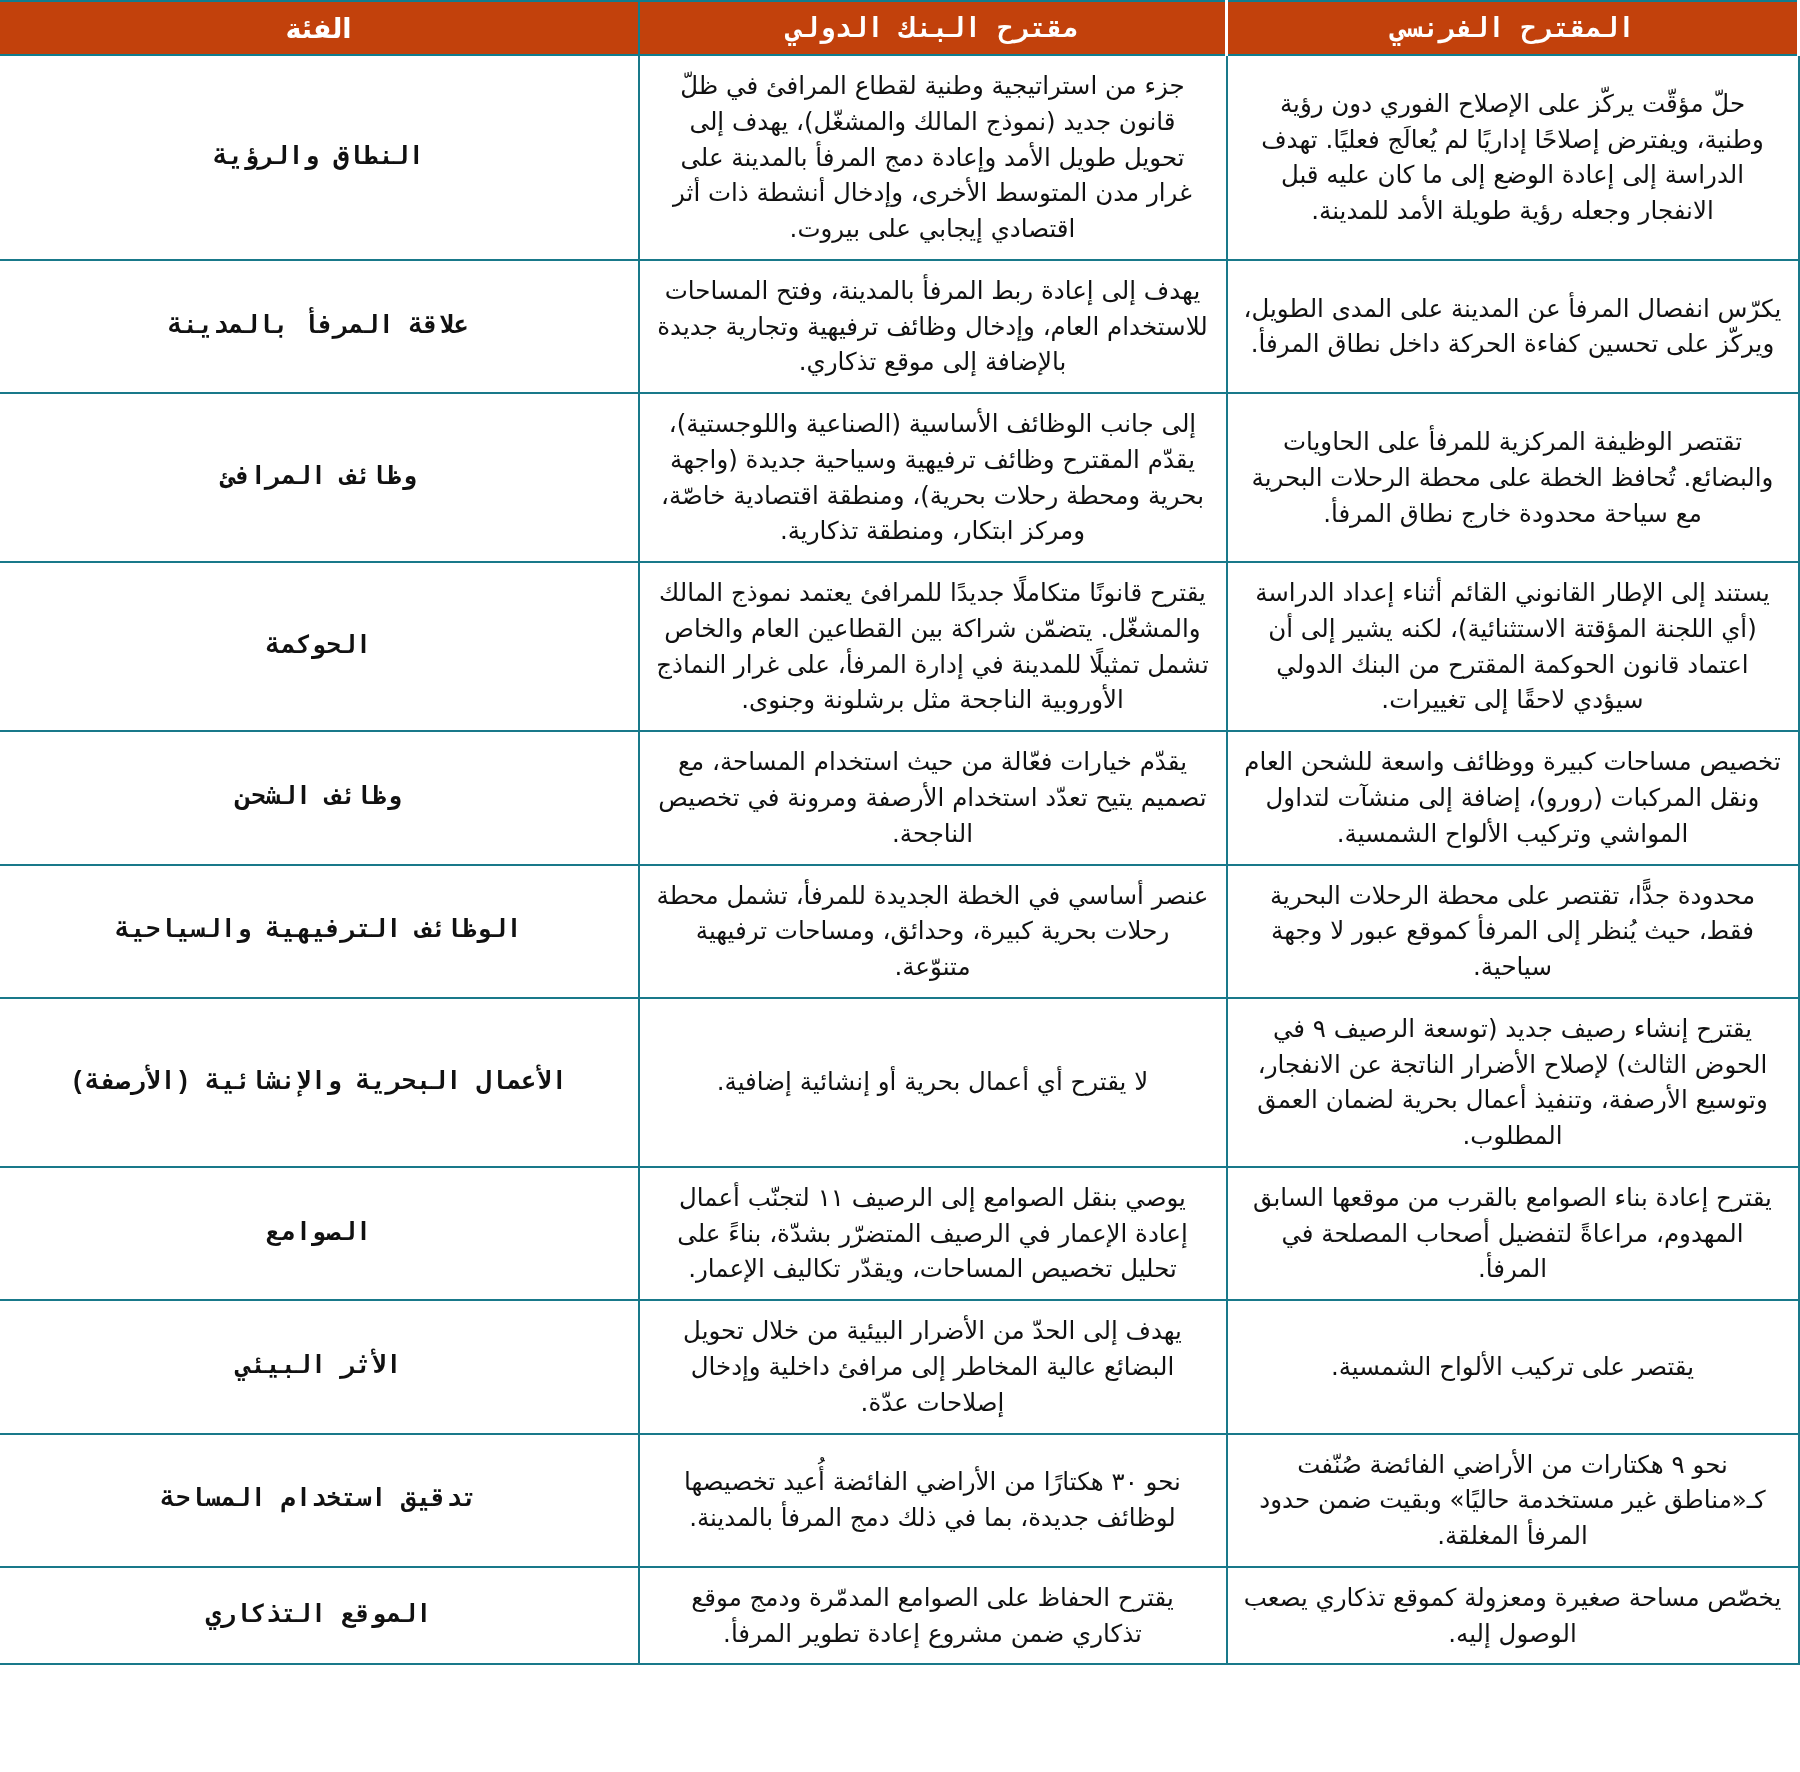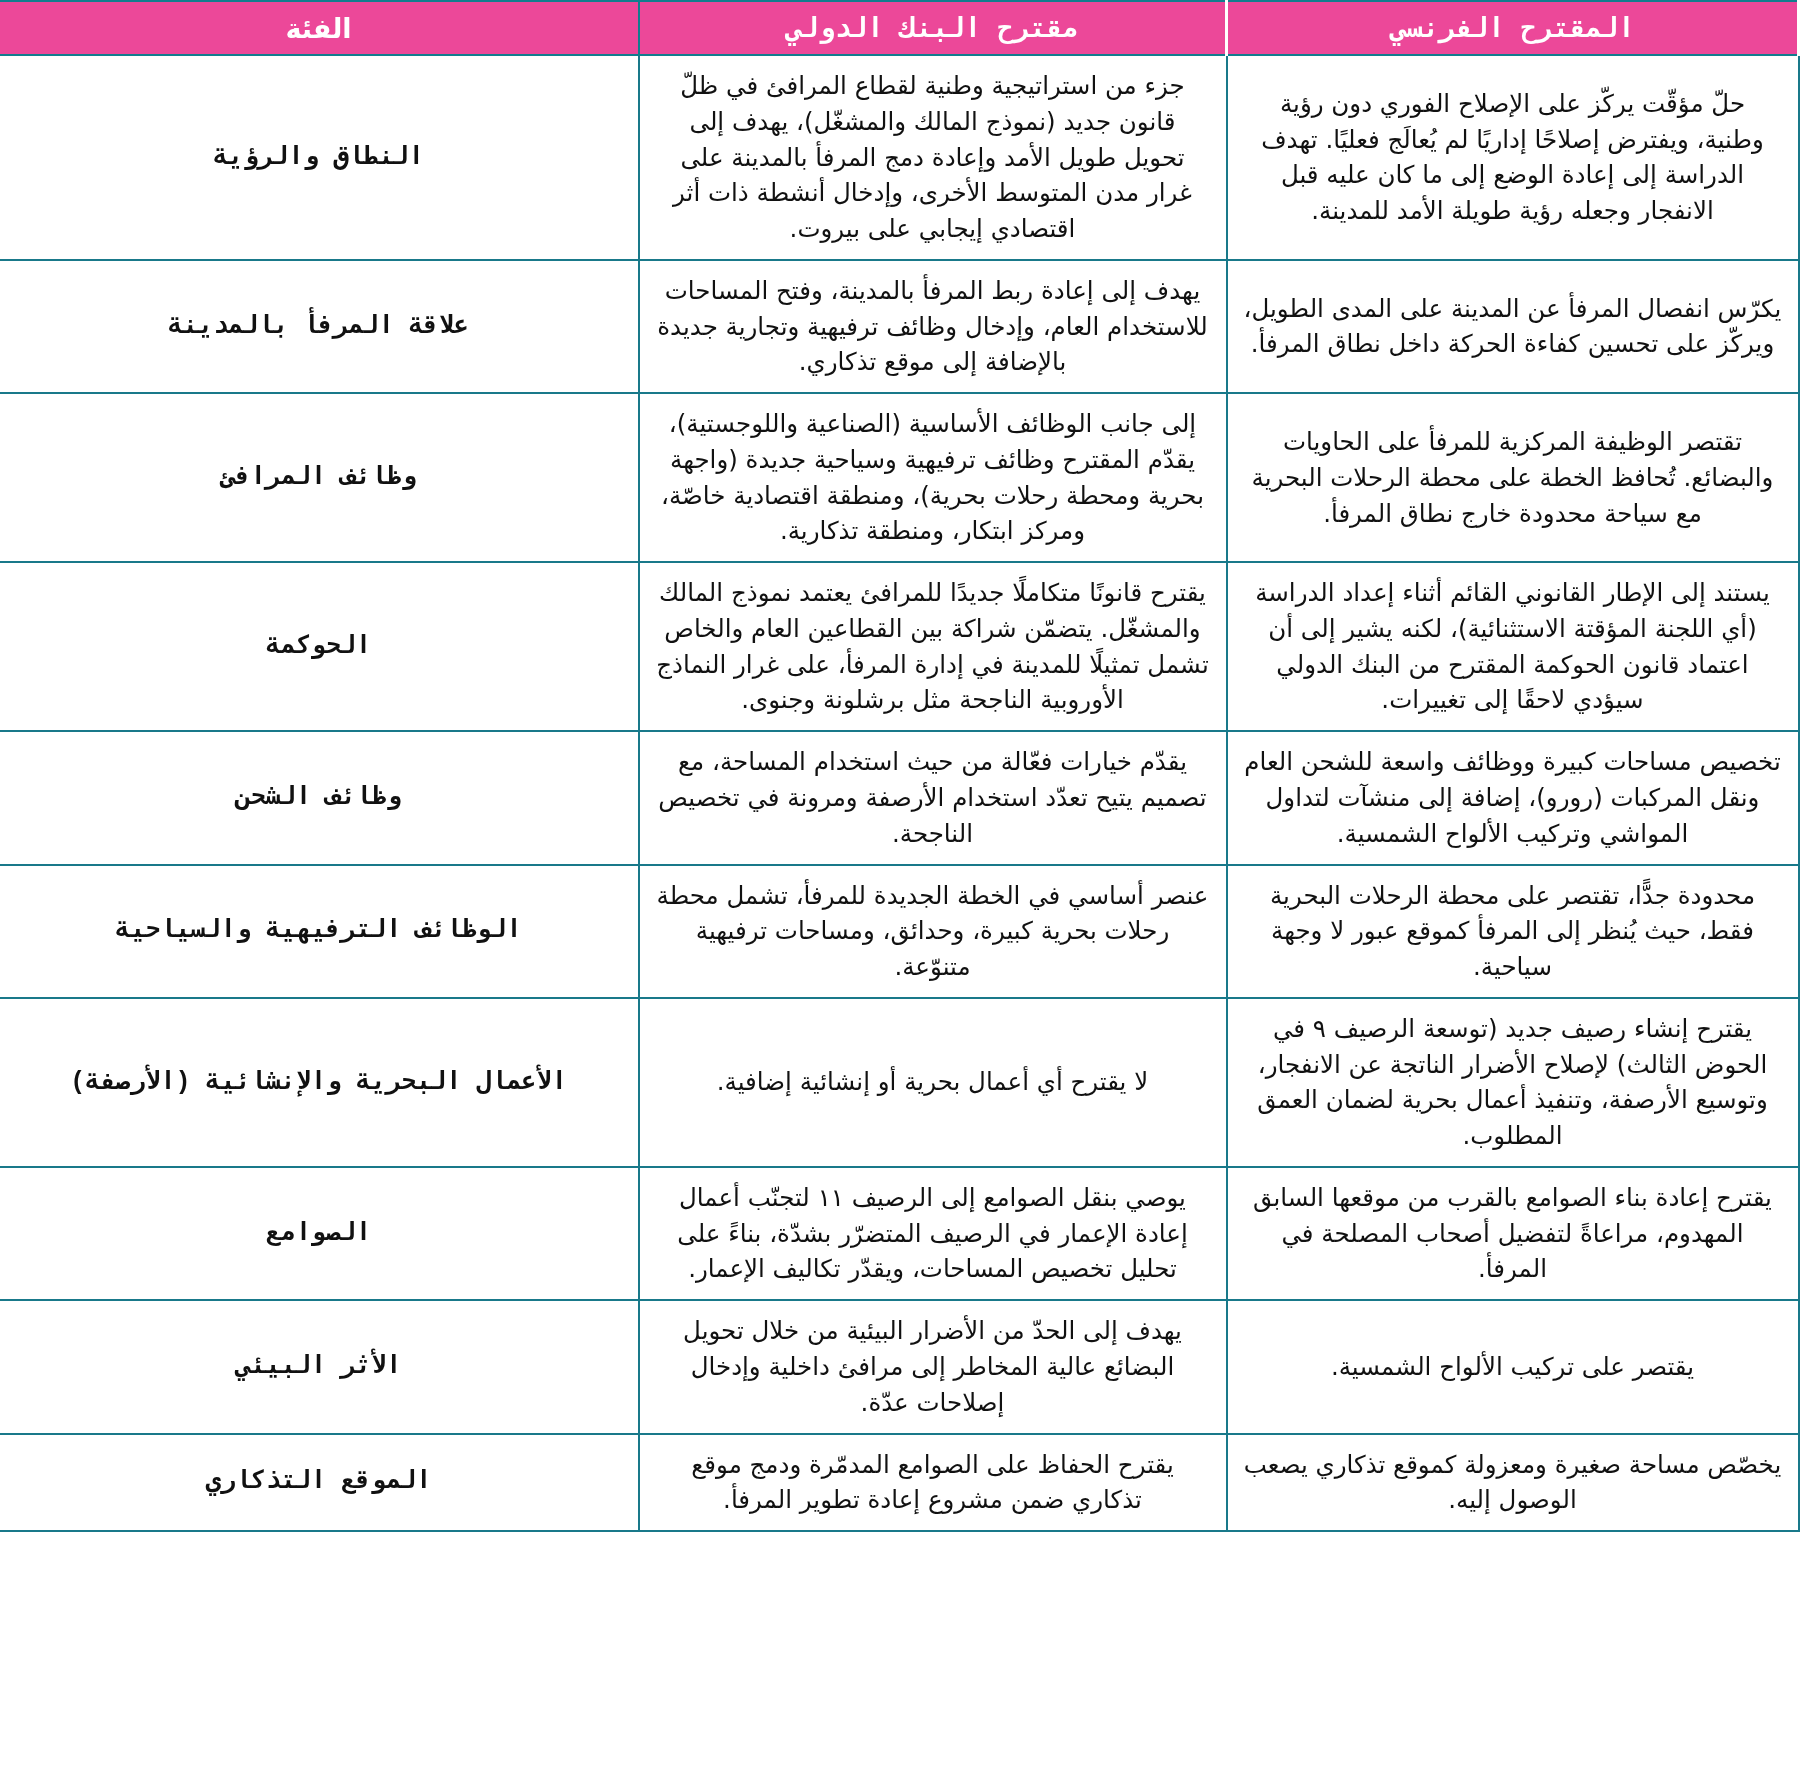--- a/index.html
+++ b/index.html
@@ -17,21 +17,21 @@
     width: 1800px;
     border-collapse: collapse;
     table-layout: fixed;
     direction: rtl;
   }
   table.comparison-table col.col-category { width: 640px; }
   table.comparison-table col.col-wb       { width: 588px; }
   table.comparison-table col.col-fr       { width: 572px; }
 
   thead th {
-    background: #ec4899;
+    background: #c2410c;
     color: #ffffff;
     font-size: 27px;
     font-weight: bold;
     text-align: center;
     vertical-align: middle;
     height: 54px;
     padding: 4px 10px;
     border: 2px solid #117d8e;
     box-sizing: border-box;
   }
@@ -116,18 +116,23 @@
         <td class="cell-body">يقترح إعادة بناء الصوامع بالقرب من موقعها السابق المهدوم، مراعاةً لتفضيل أصحاب المصلحة في المرفأ.</td>
         <td class="cell-body">يوصي بنقل الصوامع إلى الرصيف ١١ لتجنّب أعمال إعادة الإعمار في الرصيف المتضرّر بشدّة، بناءً على تحليل تخصيص المساحات، ويقدّر تكاليف الإعمار.</td>
         <td class="cell-category">الصوامع</td>
       </tr>
       <tr>
         <td class="cell-body">يقتصر على تركيب الألواح الشمسية.</td>
         <td class="cell-body">يهدف إلى الحدّ من الأضرار البيئية من خلال تحويل البضائع عالية المخاطر إلى مرافئ داخلية وإدخال إصلاحات عدّة.</td>
         <td class="cell-category">الأثر البيئي</td>
       </tr>
       <tr>
+        <td class="cell-body">نحو ٩ هكتارات من الأراضي الفائضة صُنّفت كـ«مناطق غير مستخدمة حاليًا» وبقيت ضمن حدود المرفأ المغلقة.</td>
+        <td class="cell-body">نحو ٣٠ هكتارًا من الأراضي الفائضة أُعيد تخصيصها لوظائف جديدة، بما في ذلك دمج المرفأ بالمدينة.</td>
+        <td class="cell-category">تدقيق استخدام المساحة</td>
+      </tr>
+      <tr>
         <td class="cell-body">يخصّص مساحة صغيرة ومعزولة كموقع تذكاري يصعب الوصول إليه.</td>
         <td class="cell-body">يقترح الحفاظ على الصوامع المدمّرة ودمج موقع تذكاري ضمن مشروع إعادة تطوير المرفأ.</td>
         <td class="cell-category">الموقع التذكاري</td>
       </tr>
     </tbody>
 </table>
 
 </body></html>

